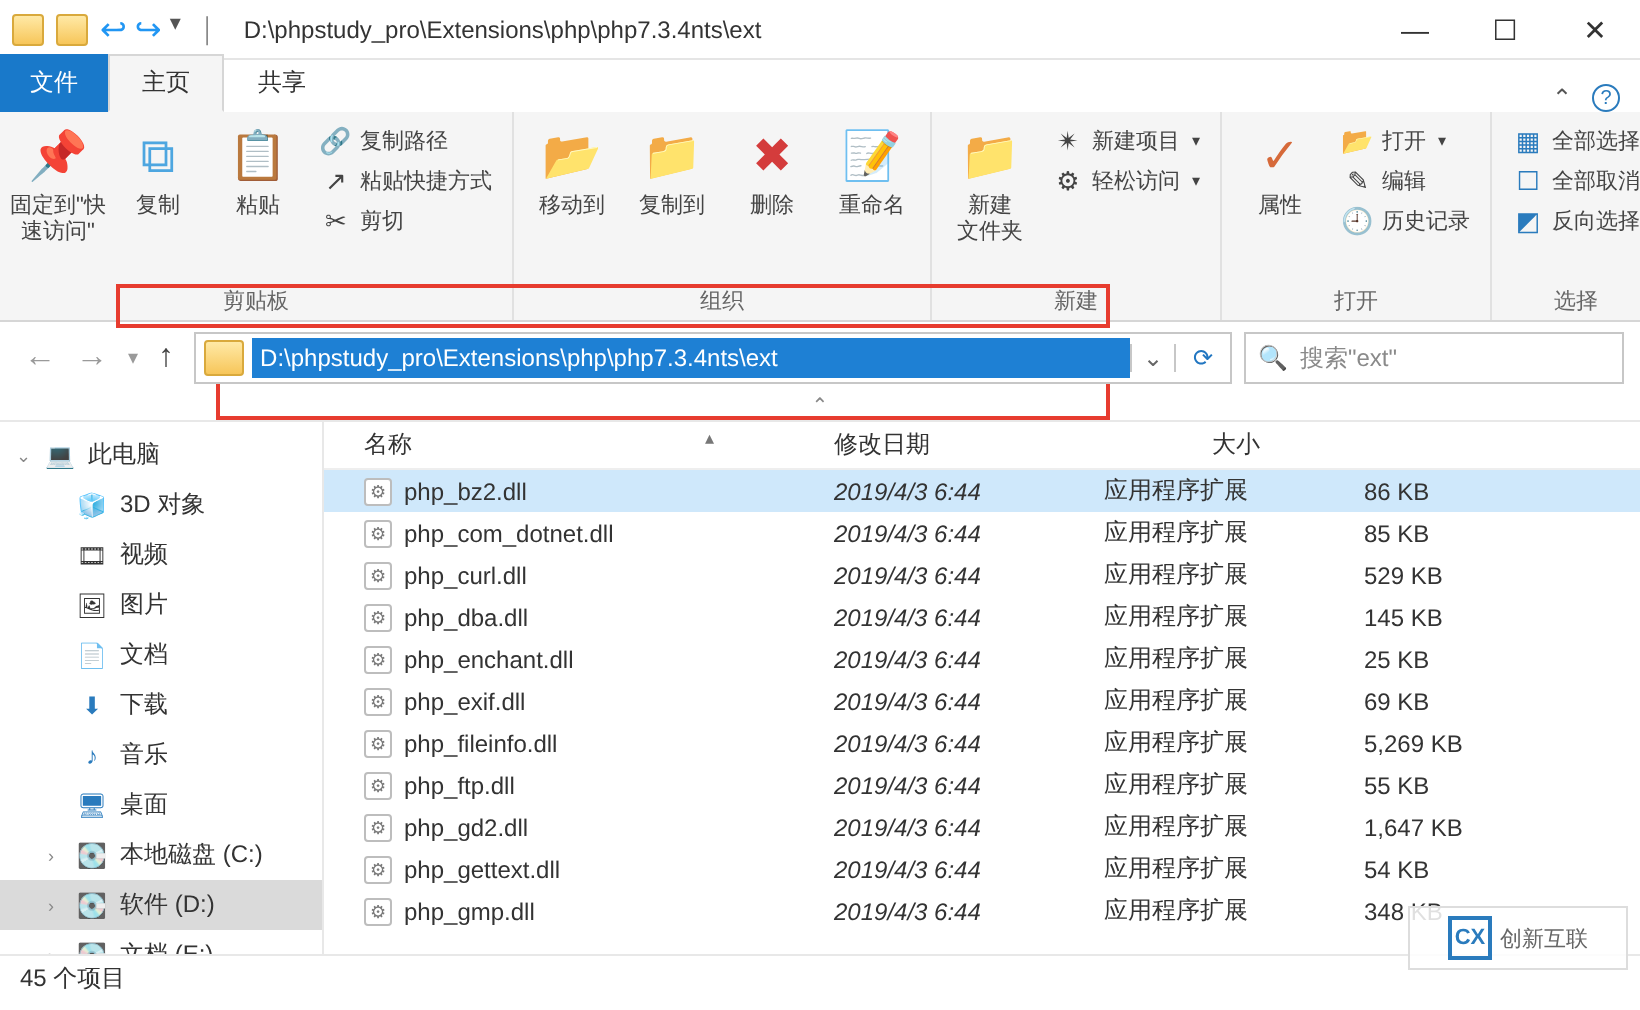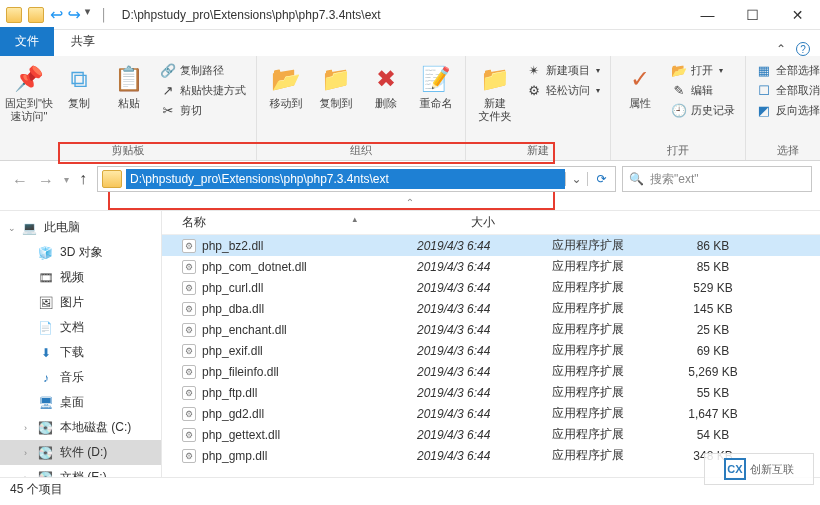--- a/index.html
+++ b/index.html
@@ -58,21 +58,21 @@
 .col-name .caret-up { font-size: 9px; color: #777; margin-right: 60px; float: right; }
 .col-date { width: 135px; }
 .col-type { width: 130px; }
 .col-size { width: 78px; text-align: right; }
 .rows { overflow-y: scroll; flex: 1; }
 .row { display: flex; align-items: center; height: 21px; font-size: 12px; color: #333; }
 .row.sel { background: #cfe8fb; }
 .row .rn { width: 255px; padding-left: 20px; display: flex; align-items: center; gap: 6px; }
 .row .rd { width: 135px; font-style: italic; }
 .row .rt { width: 130px; }
-.row .rs { width: 62px; text-align: center; }
+.row .rs { width: 62px; text-align: left; }
 .row .fico { width: 14px; height: 14px; border: 1px solid #bdbdbd; border-radius: 2px; display: inline-flex; align-items: center; justify-content: center; font-size: 9px; color: #7a7a7a; background: #fff; }
 
 .statusbar { height: 24px; border-top: 1px solid #e8e8e8; display: flex; align-items: center; padding: 0 10px; font-size: 12px; color: #333; }
 
 .watermark { position: absolute; right: 6px; bottom: 20px; width: 110px; height: 32px; background: rgba(255,255,255,0.85); border: 1px solid #ddd; display: flex; align-items: center; justify-content: center; font-size: 11px; color: #666; gap: 4px; }
 .watermark .wm-logo { width: 22px; height: 22px; border: 2px solid #2a7bbd; color: #2a7bbd; display: flex; align-items: center; justify-content: center; font-weight: bold; font-size: 11px; }
 
 ::-webkit-scrollbar { width: 16px; }
 ::-webkit-scrollbar-track { background: #f0f0f0; }
 ::-webkit-scrollbar-thumb { background: #c7c7c7; border: 3px solid #f0f0f0; border-radius: 8px; }
@@ -94,20 +94,21 @@
   <div class="title-text">D:\phpstudy_pro\Extensions\php\php7.3.4nts\ext</div>
   <div class="win-controls">
     <div class="win-btn">—</div>
     <div class="win-btn">☐</div>
     <div class="win-btn close">✕</div>
   </div>
 </div>
 
 <div class="tabs">
   <div class="tab file">文件</div>
+  <div class="tab active">主页</div>
   <div class="tab">共享</div>
   <div class="help-caret">
     <span style="color:#555">⌃</span>
     <span style="color:#2a7bbd;border:1px solid #2a7bbd;border-radius:50%;width:14px;height:14px;display:inline-flex;align-items:center;justify-content:center;font-size:10px">?</span>
   </div>
 </div>
 
 <div class="ribbon">
 
   <div class="ribbon-group">
@@ -306,20 +307,21 @@
     <div class="nav-item" style="padding-left:38px">
         <span class="arrow" style="left:24px">›</span>
         <span class="nico">💽</span>
         <span>文档 (E:)</span>
       </div>
   </div>
 
   <div class="file-area">
     <div class="headers">
       <div class="col-name"><span>名称</span><span class="caret-up">▴</span></div>
+      <div class="col-date">修改日期</div>
       <div class="col-size">大小</div>
     </div>
     <div class="rows" id="rows">
         <div class="row sel">
           <div class="rn">
             <span class="fico">⚙</span>
             <span>php_bz2.dll</span>
           </div>
           <div class="rd">2019/4/3 6:44</div>
           <div class="rt">应用程序扩展</div>

